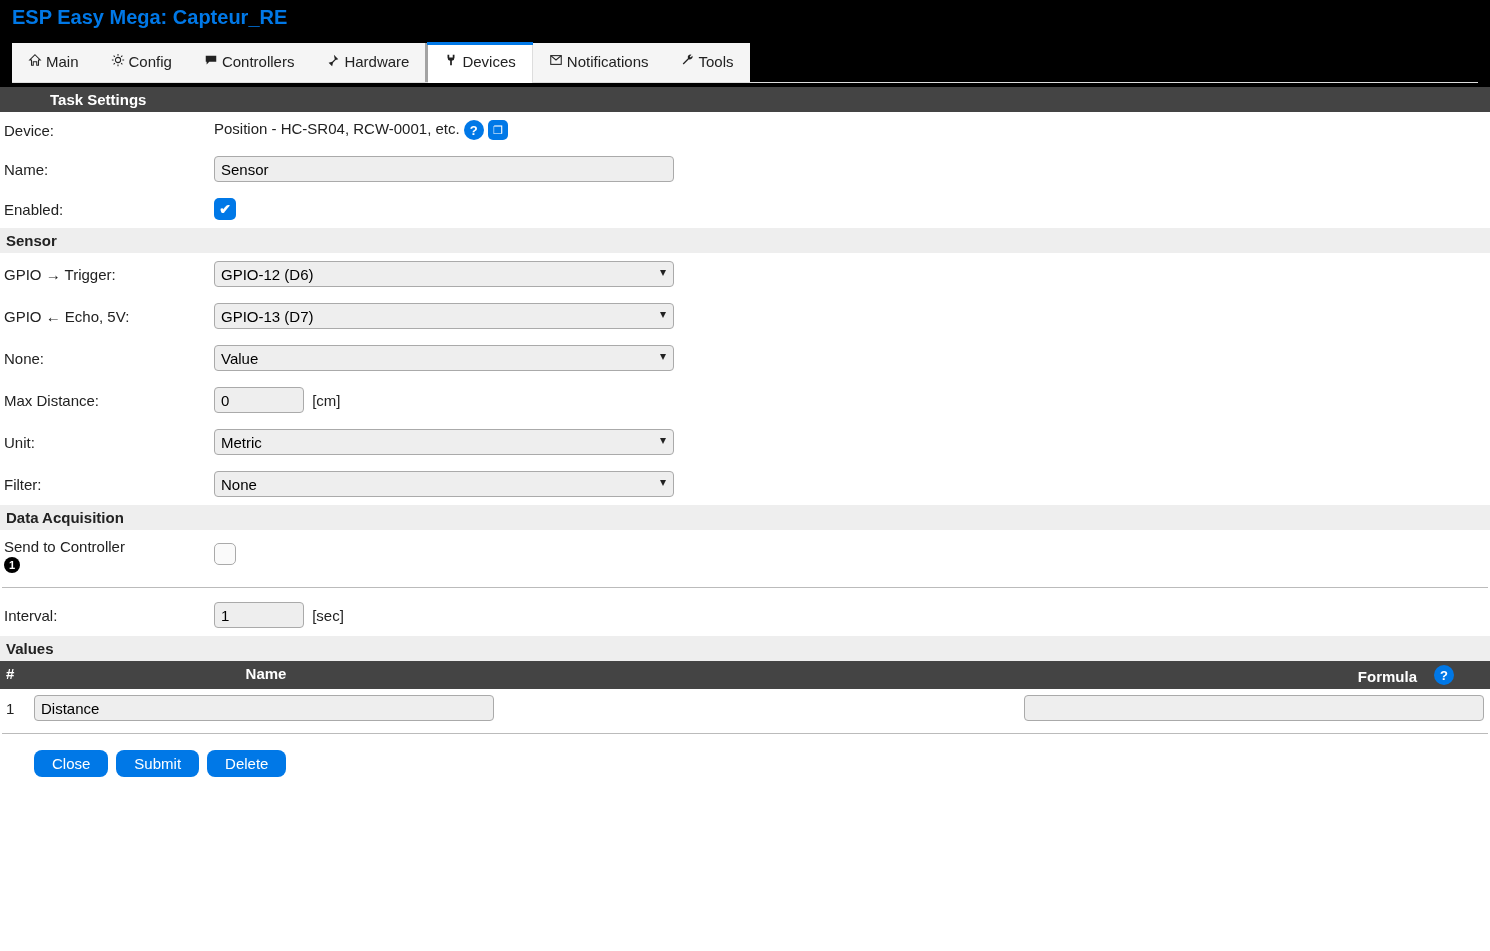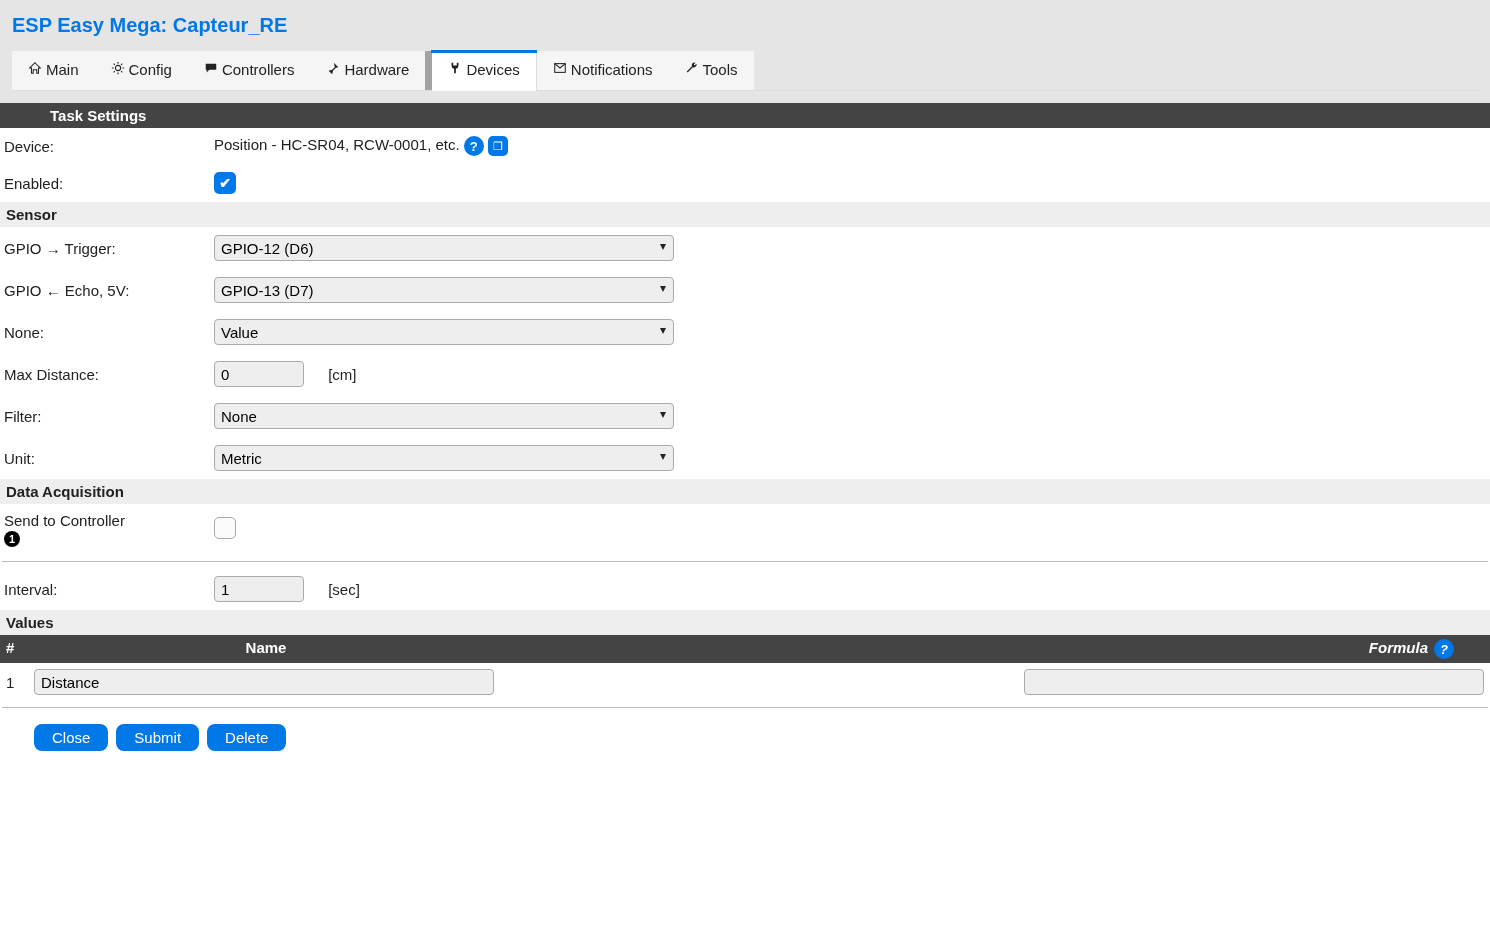--- a/index.html
+++ b/index.html
@@ -4,22 +4,22 @@
 <style>
   * { box-sizing: border-box; }
   body {
     margin: 0;
     font-family: Arial, Helvetica, sans-serif;
     font-size: 15px;
     color: #222;
     background: #fff;
   }
   .topbar {
-    background: #e5e5e5;
-    padding: 12px 12px;
+    background: #000000;
+    padding: 4px 12px;
   }
   .page-title {
     color: #0078e7;
     font-size: 20px;
     font-weight: bold;
     margin: 0;
     padding: 2px 0 4px 0;
   }
   .tabs {
     display: flex;
@@ -33,21 +33,21 @@
     gap: 4px;
     padding: 10px 16px 12px 16px;
     cursor: pointer;
     color: #222;
     font-size: 15px;
     background: #f5f5f5;
     position: relative;
   }
   .tab.active {
     background: #fff;
-    border-left: 7px solid #a3a3a3;
+    border-left: 3px solid #a3a3a3;
     border-right: 1px solid #ddd;
   }
   .tab.active::before {
     content: "";
     position: absolute;
     top: -1px; left: -1px; right: -1px;
     height: 3px;
     background: #0078e7;
   }
   .tab.active::after {
@@ -133,33 +133,33 @@
   }
   hr.sep { border: none; border-top: 1px solid #bbb; margin: 6px 2px; }
 
   .values-header {
     background:#444; color:#fff; font-weight:bold;
     display:flex; padding:4px 6px; font-size:15px;
   }
   .values-header .col-idx { width:30px; }
   .values-header .col-name { flex: 0 0 460px; text-align:center; }
   .values-header .col-gap { flex: 1; }
-  .values-header .col-formula { width:470px; text-align:right; padding-right:30px; display:flex; justify-content:flex-end; align-items:flex-start; gap:6px;font-style:italic;}
+  .values-header .col-formula { width:470px; text-align:right; padding-right:30px; display:flex; justify-content:flex-end; align-items:flex-end; gap:17px;}
   .values-row { display:flex; align-items:center; padding:6px; gap:6px;}
   .values-row .idx { width:22px; }
   .values-row input.name { width:460px; }
   .values-row .gap { flex:1; }
   .values-row input.formula { width:460px; }
 
   .btnbar { padding: 10px 0 20px 34px; display:flex; gap:8px;}
   .btn {
     background:#0078e7; color:#fff; border:none; border-radius:8px;
     padding:5px 18px; font-size:15px; cursor:pointer;
   }
-  .unit-suffix { margin-left:20px; color:#222; }
+  .unit-suffix { margin-left:4px; color:#222; }
 </style>
 </head>
 <body>
 
 <div class="topbar">
   <h1 class="page-title">ESP Easy Mega: Capteur_RE</h1>
   <div class="tabs">
     <div class="tab">
       <span><svg viewBox="0 0 16 16">
             <path d="M8 2 L14 8 L12 8 L12 14 L10 14 L10 10 L6 10 L6 14 L4 14 L4 8 L2 8 Z" fill="none" stroke="#222" stroke-width="1.2"></path>
@@ -213,20 +213,24 @@
   <tbody>
       <tr>
     <td class="label-col">Device:</td>
     <td class="ctrl-col">
       <span>Position - HC-SR04, RCW-0001, etc.</span>
       <span class="icon-circle">?</span>
       <span class="icon-square">❐</span>
     </td>
   </tr>
   <tr>
+    <td class="label-col">Name:</td>
+    <td class="ctrl-col"><input type="text" class="wide" value="Sensor" style=""></td>
+  </tr>
+  <tr>
     <td class="label-col">Enabled:</td>
     <td class="ctrl-col"><span class="check-enabled">✔</span></td>
   </tr>
 </tbody>
   </table>
 
 <div class="section-sub">Sensor</div>
 <table class="form-table">
   <tbody>
       <tr>
@@ -242,26 +246,26 @@
     <td class="ctrl-col"><span class="select-wrap"><select class="wide"><option>Value</option></select></span></td>
   </tr>
   <tr>
     <td class="label-col">Max Distance:</td>
     <td class="ctrl-col">
       <input type="text" class="narrow" value="0" style="">
       <span class="unit-suffix">[cm]</span>
     </td>
   </tr>
   <tr>
+    <td class="label-col">Unit:</td>
+    <td class="ctrl-col"><span class="select-wrap"><select class="wide"><option>Metric</option></select></span></td>
+  </tr>
+  <tr>
     <td class="label-col">Filter:</td>
     <td class="ctrl-col"><span class="select-wrap"><select class="wide"><option>None</option></select></span></td>
-  </tr>
-  <tr>
-    <td class="label-col">Unit:</td>
-    <td class="ctrl-col"><span class="select-wrap"><select class="wide"><option>Metric</option></select></span></td>
   </tr>
 </tbody>
   </table>
 
 <div class="section-sub">Data Acquisition</div>
 <table class="form-table">
   <tbody>
       <tr>
     <td class="label-col">
       <span>Send to Controller</span><br>

